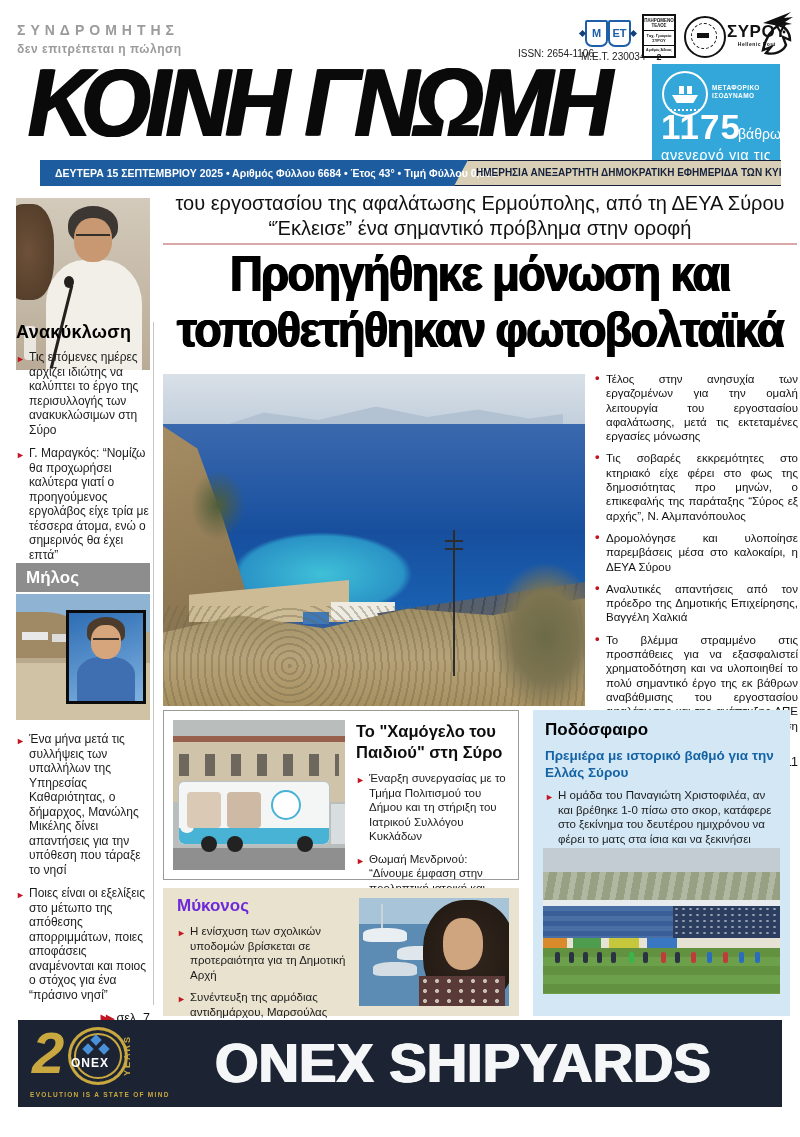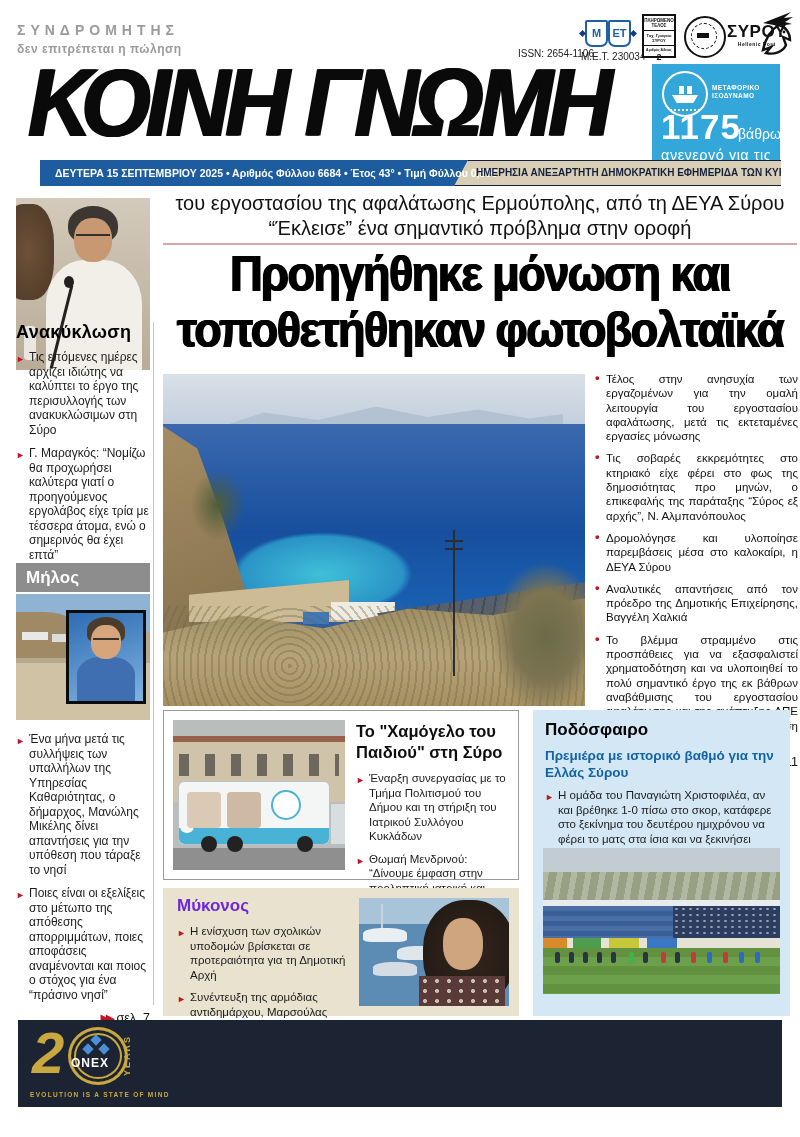--- a/index.html
+++ b/index.html
@@ -486,15 +486,16 @@
   <div class="abs onex">
     <div class="onex-two">2</div>
     <div class="onex-ring">
       <div class="onex-dia" style="left:21px;top:6px"></div>
       <div class="onex-dia" style="left:13px;top:15px"></div>
       <div class="onex-dia" style="left:29px;top:15px"></div>
       <div class="onex-word">ONEX</div>
     </div>
     <div class="onex-years">YEARS</div>
     <div class="onex-tag">EVOLUTION IS A STATE OF MIND</div>
+    <div class="onex-brand">ONEX SHIPYARDS</div>
   </div>
 
 </div>
 
 </body></html>

